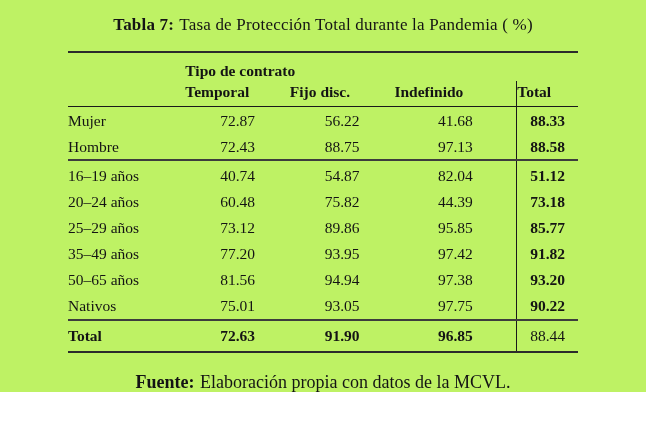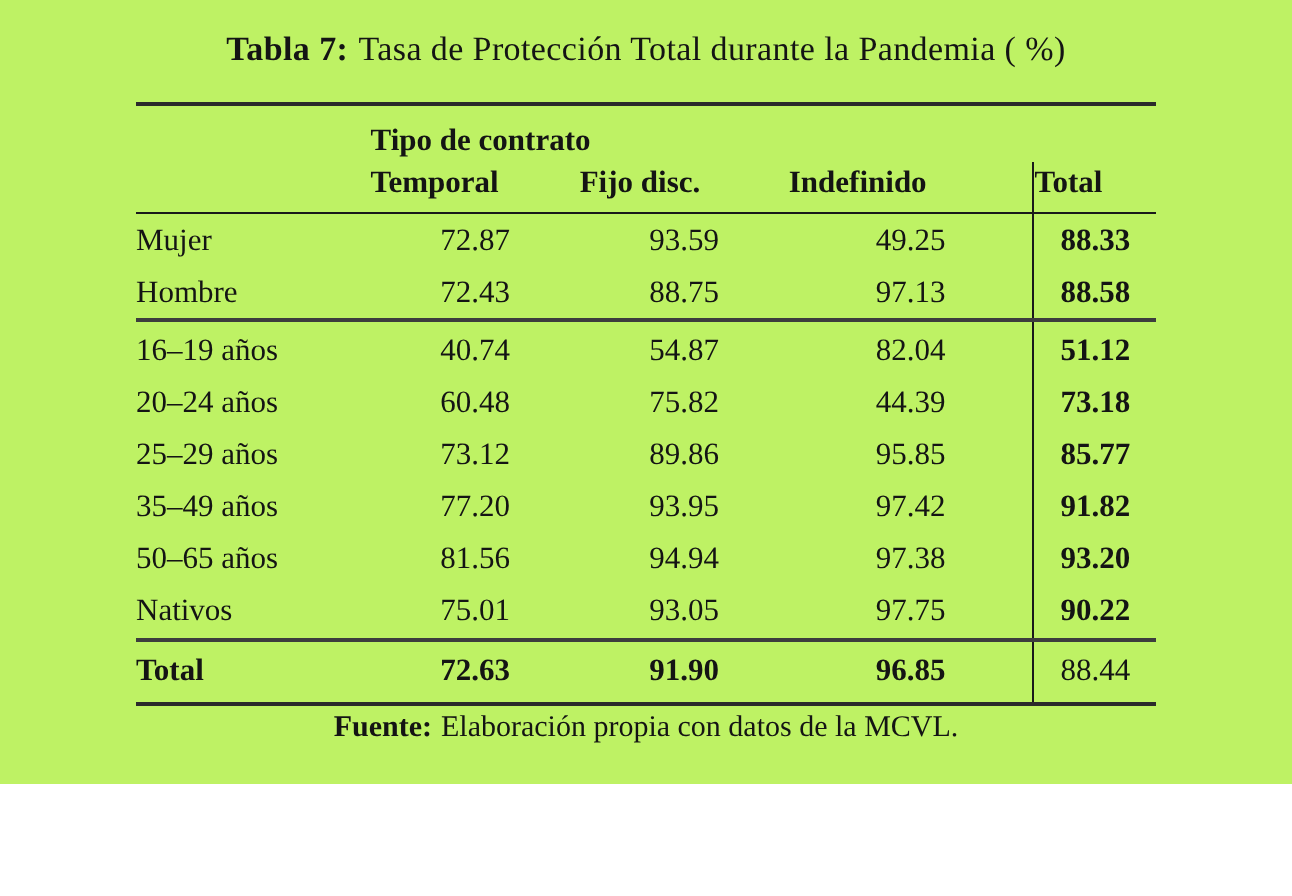--- a/index.html
+++ b/index.html
@@ -58,22 +58,22 @@
   .span-header { text-align: left; font-weight: bold; }
   tr.col-header-row td { text-align: left; font-weight: bold; }
   td.lbl { text-align: left; padding-left: 16px; }
   td.num { text-align: center; }
   tbody td.tot { font-weight: bold; }
   tr.total-row td.lbl, tr.total-row td.num { font-weight: bold; }
   tr.total-row td.tot { font-weight: normal; text-align: center; }
 
   .source-note {
     text-align: center;
-    font-size: 15px;
-    margin-top: 3px;
+    font-size: 18px;
+    margin-top: 19px;
   }
   .source-note .source-label { font-weight: bold; }
   .source-note .source-text { margin-left: 0.3em; }
 </style>
 </head>
 <body>
 
 <div class="page">
 
   <div class="title">
@@ -99,22 +99,22 @@
         <td>Temporal</td>
         <td>Fijo disc.</td>
         <td>Indefinido</td>
         <td class="tot">Total</td>
       </tr>
     </thead>
     <tbody>
       <tr>
         <td class="lbl">Mujer</td>
         <td class="num">72.87</td>
-        <td class="num">93.59</td>
-        <td class="num">49.25</td>
+        <td class="num">56.22</td>
+        <td class="num">41.68</td>
         <td class="num tot">88.33</td>
       </tr>
       <tr>
         <td class="lbl">Hombre</td>
         <td class="num">72.43</td>
         <td class="num">88.75</td>
         <td class="num">97.13</td>
         <td class="num tot">88.58</td>
       </tr>
       <tr class="sep">

